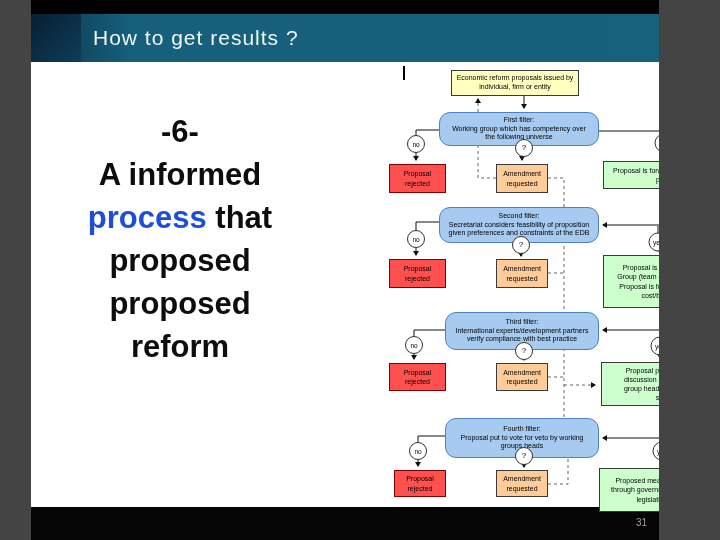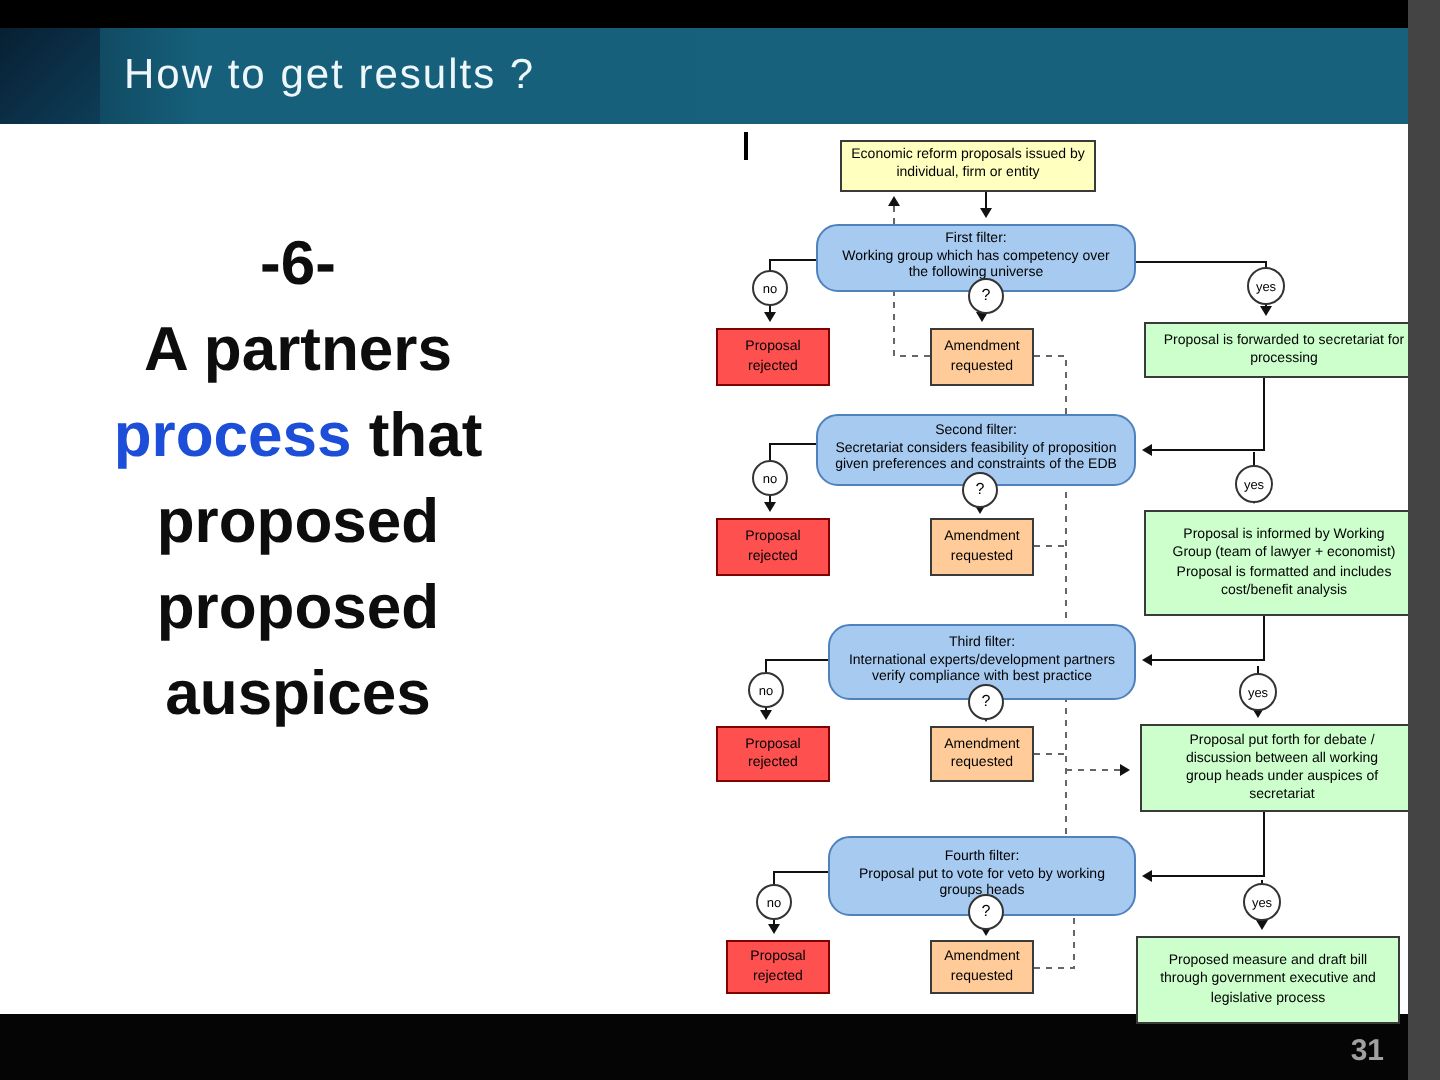--- a/index.html
+++ b/index.html
@@ -1,32 +1,32 @@
 <!DOCTYPE html>
 <html><head>
 <meta charset="utf-8">
 <style>
   html,body{margin:0;padding:0;background:#444;}
-  #slide{position:relative;width:704px;height:540px;background:#ffffff;overflow:hidden;
-         font-family:"Liberation Sans","DejaVu Sans",sans-serif;}
+  #slide{position:relative;width:628px;height:540px;background:#ffffff;overflow:hidden;
+         font-family:"Liberation Sans","DejaVu Sans",sans-serif;margin-left:31px;}
   
   #topbar{position:absolute;left:0;top:0;width:720px;height:14px;background:#000;}
   #header{position:absolute;left:0;top:14px;width:720px;height:48px;
           background:linear-gradient(to right,#06202f 0%,#10485f 6%,#16607c 14%,#17617c 100%);}
   #header-block{position:absolute;left:0;top:14px;width:50px;height:48px;
           background:linear-gradient(135deg,#081f31 0%,#0b3048 55%,#0e3d57 100%);}
   #title{position:absolute;left:62px;top:26px;font-size:21px;letter-spacing:1px;
          color:#eef7fb;}
   
   #lefttext{position:absolute;left:4px;top:110px;width:290px;text-align:center;
             font-weight:bold;font-size:31px;line-height:43px;color:#0d0d0d;}
   #lefttext .red{color:#1d4ed8;}
   
   #footer{position:absolute;left:0;top:507px;width:720px;height:33px;background:#050505;}
-  #pagenum{position:absolute;right:12px;top:517px;font-size:15px;color:#a0a0a0;font-weight:bold;}
+  #pagenum{position:absolute;right:12px;top:517px;font-size:10px;color:#a0a0a0;}
   
   .node{position:absolute;z-index:2;box-sizing:border-box;display:flex;align-items:center;
         justify-content:center;text-align:center;color:#000;white-space:pre-line;}
   .source{background:#ffffc0;border:1px solid #3a3a3a;font-size:7px;line-height:1.25;padding:1px 3px;}
   .filter{background:#a6caf0;border:1.5px solid #4f81bd;border-radius:11px;
           font-size:7px;line-height:1.25;padding:2px 6px;}
   .reject{background:#ff5050;border:1px solid #7f0000;font-size:7px;line-height:1.3;}
   .amend{background:#ffcc99;border:1px solid #3a3a3a;font-size:7px;line-height:1.3;}
   .outcome{background:#ccffcc;border:1px solid #3a3a3a;font-size:7px;line-height:1.3;padding:1px 4px;}
   .qcircle{position:absolute;z-index:3;width:16px;height:16px;border-radius:50%;
@@ -40,25 +40,25 @@
 
 <div id="slide">
 
   <div id="topbar"></div>
   <div id="header"></div>
   <div id="header-block"></div>
   <div id="title">How to get results ?</div>
 
   <div id="lefttext">
     <div>-6-</div>
-    <div>A partners</div>
+    <div>A informed</div>
     <div><span class="red">process</span><span> that</span></div>
     <div>proposed</div>
     <div>proposed</div>
-    <div>auspices</div>
+    <div>reform</div>
   </div>
 
   <div id="cursor-mark"></div>
 
   <svg id="connectors" width="720" height="540">
     <defs>
       <marker id="arr" markerWidth="7" markerHeight="7" refX="4" refY="3" orient="auto">
         <path d="M0,0 L5,3 L0,6 z" fill="#111"></path>
       </marker>
     </defs>

